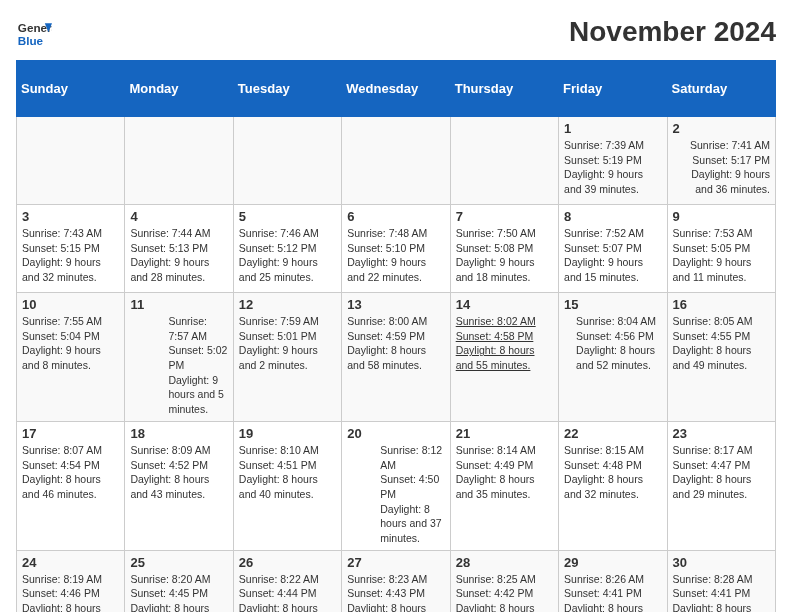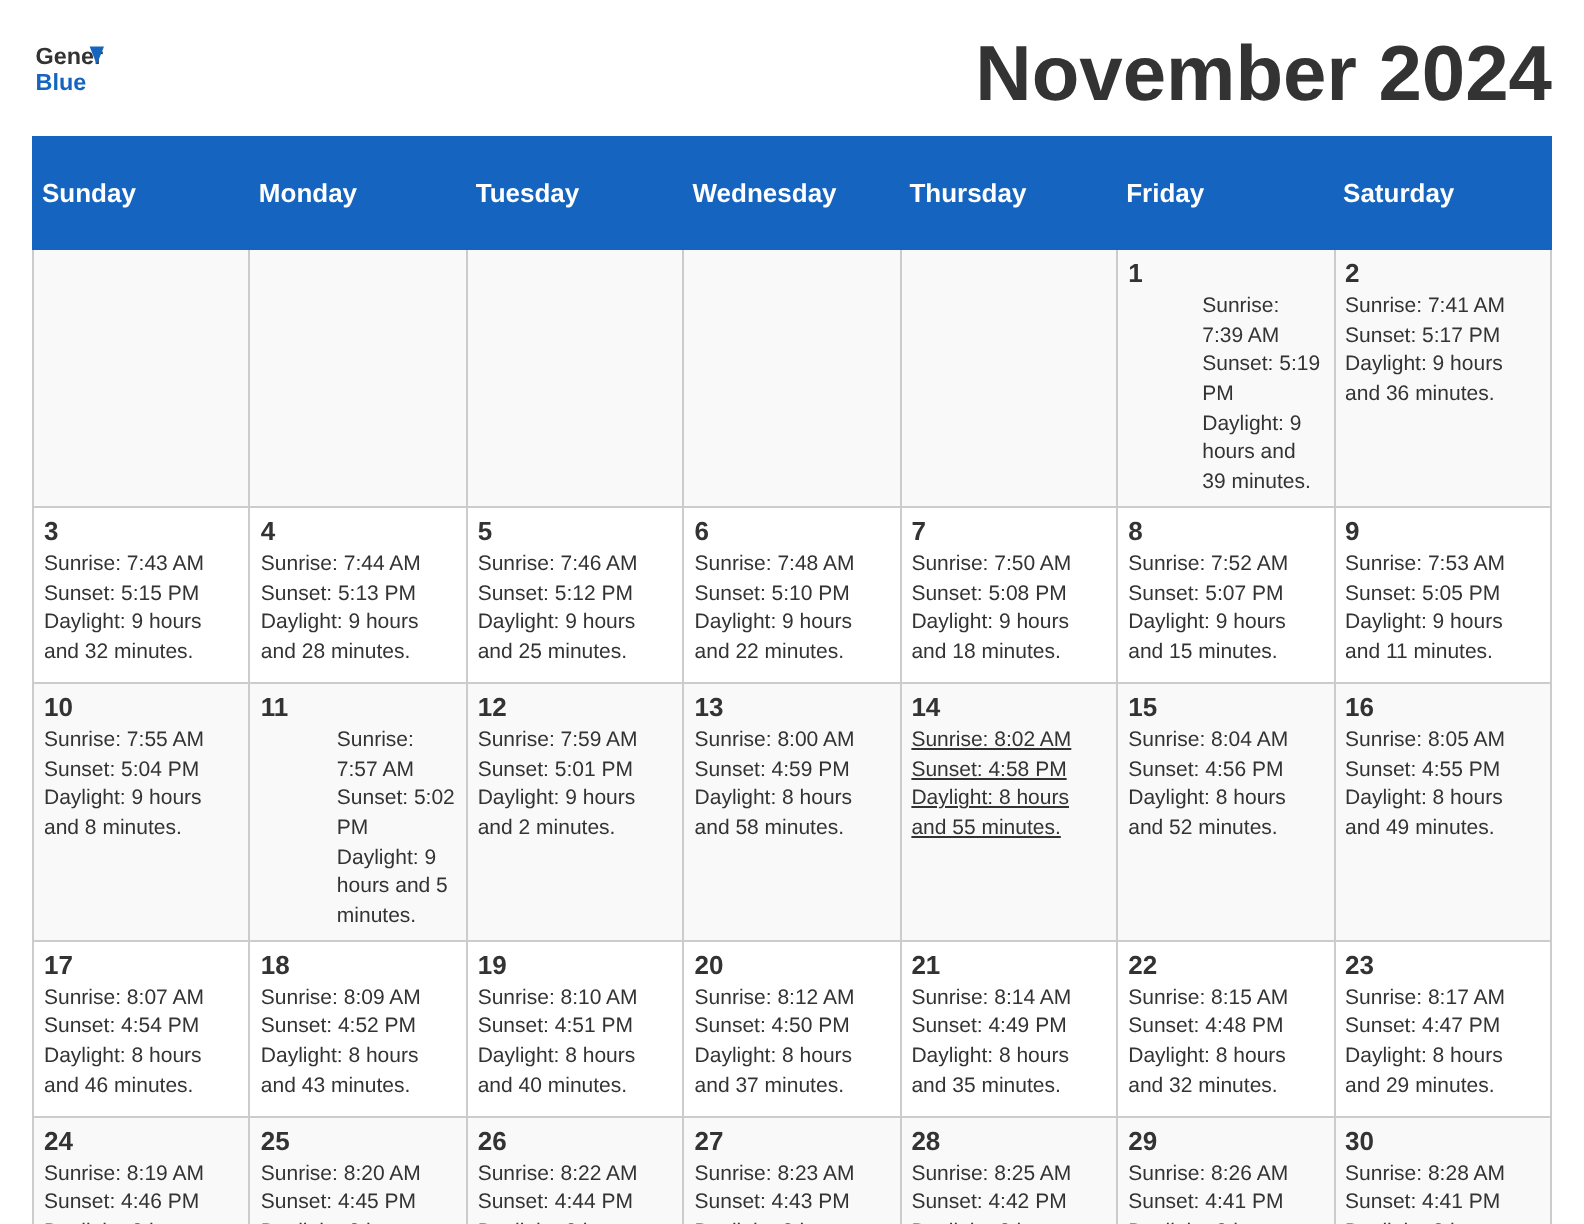--- a/index.html
+++ b/index.html
@@ -22,21 +22,21 @@
       gap: 6px;
     }
     .logo-icon {
       width: 36px;
       height: 36px;
     }
     .title-area {
       text-align: right;
     }
     .month-title {
-      font-size: 39px;
+      font-size: 28px;
       font-weight: bold;
       color: #333;
     }
     .location-title {
       font-size: 16px;
       color: #333;
     }
     table {
       width: 100%;
       border-collapse: collapse;
@@ -109,27 +109,27 @@
   </thead>
   <tbody id="calendar-body">
   <tr>
         <td class="empty-cell"></td>
         <td class="empty-cell"></td>
         <td class="empty-cell"></td>
         <td class="empty-cell"></td>
         <td class="empty-cell"></td>
         <td>
           <div class="day-num">1</div>
-          <div class="day-info" style="white-space: pre-line; margin-left: 37px;">Sunrise: 7:39 AM
+          <div class="day-info" style="white-space: pre-line;">Sunrise: 7:39 AM
 Sunset: 5:19 PM
 Daylight: 9 hours and 39 minutes.</div>
         </td>
         <td>
           <div class="day-num">2</div>
-          <div class="day-info" style="white-space: pre-line;">Sunrise: 7:41 AM
+          <div class="day-info" style="white-space: pre-line; text-align: right;">Sunrise: 7:41 AM
 Sunset: 5:17 PM
 Daylight: 9 hours and 36 minutes.</div>
         </td>
       </tr>
       <tr>
         <td>
           <div class="day-num">3</div>
           <div class="day-info" style="white-space: pre-line;">Sunrise: 7:43 AM
 Sunset: 5:15 PM
 Daylight: 9 hours and 32 minutes.</div>
@@ -197,21 +197,21 @@
 Daylight: 8 hours and 58 minutes.</div>
         </td>
         <td>
           <div class="day-num">14</div>
           <div class="day-info" style="white-space: pre-line; text-decoration: underline;">Sunrise: 8:02 AM
 Sunset: 4:58 PM
 Daylight: 8 hours and 55 minutes.</div>
         </td>
         <td>
           <div class="day-num">15</div>
-          <div class="day-info" style="white-space: pre-line;">Sunrise: 8:04 AM
+          <div class="day-info" style="white-space: pre-line; margin-left: 12px;">Sunrise: 8:04 AM
 Sunset: 4:56 PM
 Daylight: 8 hours and 52 minutes.</div>
         </td>
         <td>
           <div class="day-num">16</div>
           <div class="day-info" style="white-space: pre-line;">Sunrise: 8:05 AM
 Sunset: 4:55 PM
 Daylight: 8 hours and 49 minutes.</div>
         </td>
       </tr>
@@ -229,21 +229,21 @@
 Daylight: 8 hours and 43 minutes.</div>
         </td>
         <td>
           <div class="day-num">19</div>
           <div class="day-info" style="white-space: pre-line;">Sunrise: 8:10 AM
 Sunset: 4:51 PM
 Daylight: 8 hours and 40 minutes.</div>
         </td>
         <td>
           <div class="day-num">20</div>
-          <div class="day-info" style="white-space: pre-line;">Sunrise: 8:12 AM
+          <div class="day-info" style="white-space: pre-line; margin-left: 33px;">Sunrise: 8:12 AM
 Sunset: 4:50 PM
 Daylight: 8 hours and 37 minutes.</div>
         </td>
         <td>
           <div class="day-num">21</div>
           <div class="day-info" style="white-space: pre-line;">Sunrise: 8:14 AM
 Sunset: 4:49 PM
 Daylight: 8 hours and 35 minutes.</div>
         </td>
         <td>

